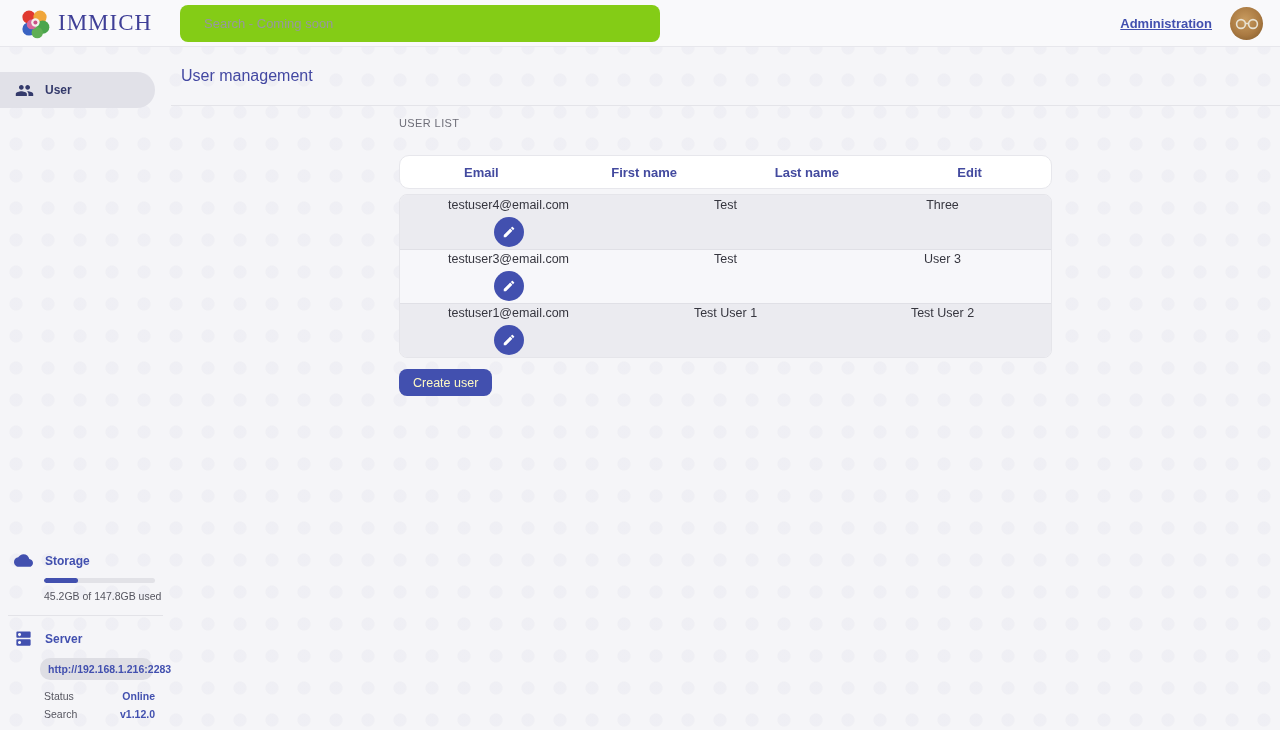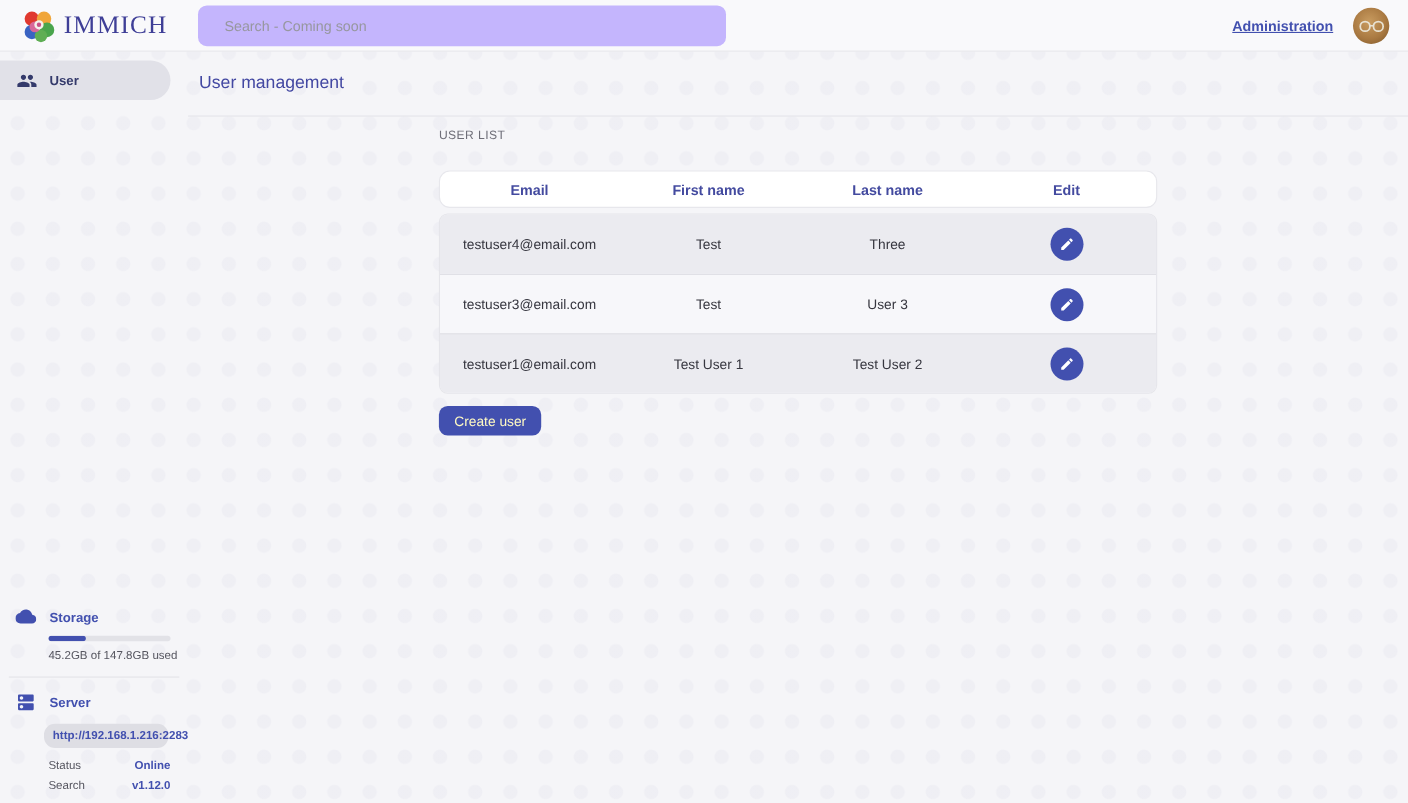--- a/index.html
+++ b/index.html
@@ -18,38 +18,38 @@
     background:#f9f9fb; border-bottom:1px solid #e7e7ec; z-index:10;
     display:flex; align-items:center;
   }
   .logo { display:flex; align-items:center; gap:7px; margin-left:18px; cursor:pointer; }
   .logo-text {
     font-family:Liberation Serif, serif; font-size:23px; letter-spacing:1px;
     color:#3f3f97; font-weight:400;
   }
   .searchbox {
     position:absolute; left:180px; top:5px; width:480px; height:37px;
-    background:#c4b5fd; border:none; border-radius:8px;
+    background:#84cc16; border:none; border-radius:8px;
     padding:0 24px; font-size:13px; color:#44444c; outline:none;
     font-family:"Liberation Sans", sans-serif;
   }
   .searchbox::placeholder { color:#97979f; }
   .topbar-right { position:absolute; right:17px; top:0; height:47px; display:flex; align-items:center; gap:18px; }
   .admin-link { font-size:13px; font-weight:700; color:#4250af; text-decoration:underline; cursor:pointer; }
   .avatar {
     width:33px; height:33px; border-radius:50%; cursor:pointer; overflow:hidden;
     background:radial-gradient(circle at 45% 40%, #c99c60 0%, #aa7a42 55%, #7c5628 100%);
     position:relative;
   }
   .avatar svg { position:absolute; left:4px; top:11px; }
 
   
   .sidebar { position:absolute; top:47px; left:0; width:171px; bottom:0; }
   .nav-pill {
-    margin-top:8px; width:155px; height:36px;
+    margin-top:25px; width:155px; height:36px;
     background:#e1e1e8; border-radius:0 18px 18px 0;
     display:flex; align-items:center; cursor:pointer;
   }
   .nav-pill .nav-icon { margin-left:15px; display:flex; }
   .nav-pill .nav-label { margin-left:11px; font-size:12px; font-weight:600; color:#343a6b; }
 
   .sidebar-bottom { position:absolute; left:0; right:0; bottom:10px; }
   .widget-head { display:flex; align-items:center; }
   .widget-head .w-icon { margin-left:14px; display:flex; }
   .widget-head .w-title { margin-left:12px; font-size:12px; font-weight:700; color:#4250af; }
@@ -81,21 +81,21 @@
   .list-title { font-size:11px; letter-spacing:0.4px; color:#6e6e78; margin-bottom:8px; }
 
   .table-head {
     height:34px; background:#ffffff; border:1px solid #e7e7ec; border-radius:10px;
     display:grid; grid-template-columns:repeat(4,1fr); align-items:center;margin-top:26px;
   }
   .th-cell { text-align:center; font-size:13px; font-weight:600; color:#434a9f; }
 
   .table-rows { margin-top:5px; border-radius:8px; overflow:hidden; border:1px solid #e5e5ea; }
   .t-row {
-    height:54px; display:grid; grid-template-columns:repeat(4,1fr); align-items:center;
+    height:54px; display:grid; grid-template-columns:repeat(3,1fr); align-items:center;
   }
   .t-row:nth-child(odd) { background:#ebebf0; }
   .t-row:nth-child(even) { background:#f7f7fa; }
   .t-row + .t-row { border-top:1px solid #e0e0e6; }
   .td-cell { text-align:center; font-size:12.5px; color:#36363f; }
   .edit-cell { display:flex; justify-content:center; }
   .edit-btn {
     width:30px; height:30px; border-radius:50%; background:#4250af; border:none;
     display:flex; align-items:center; justify-content:center; cursor:pointer;
   }

